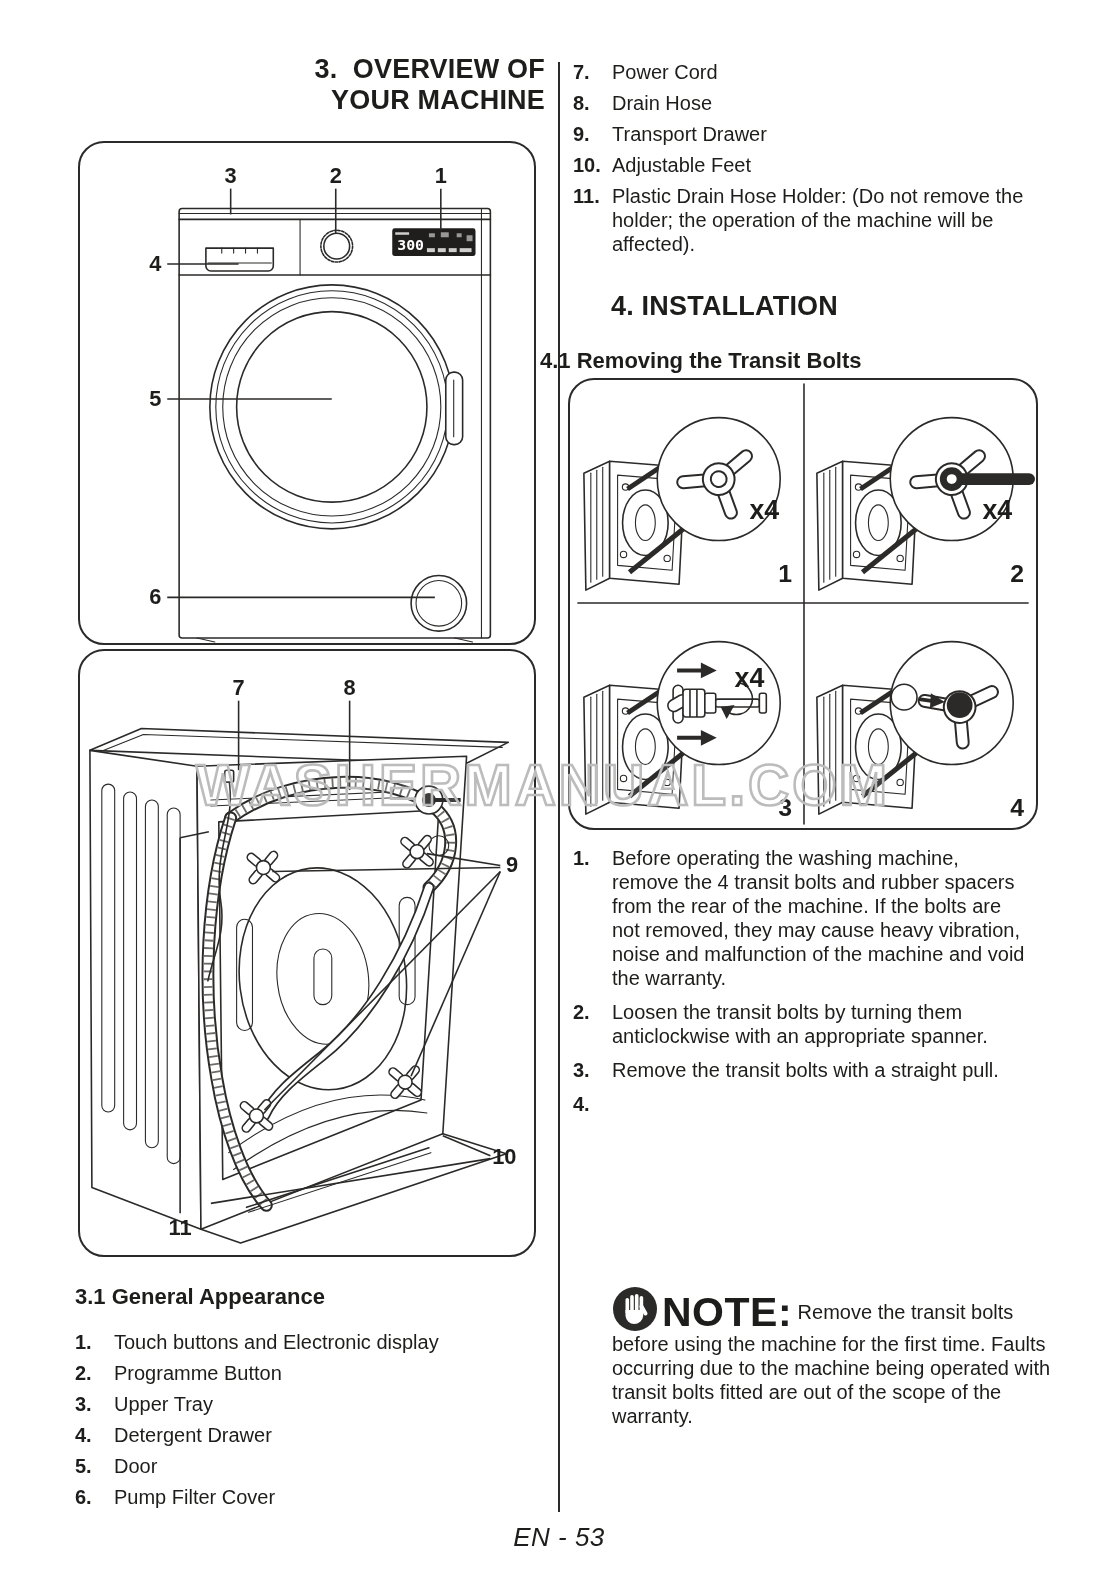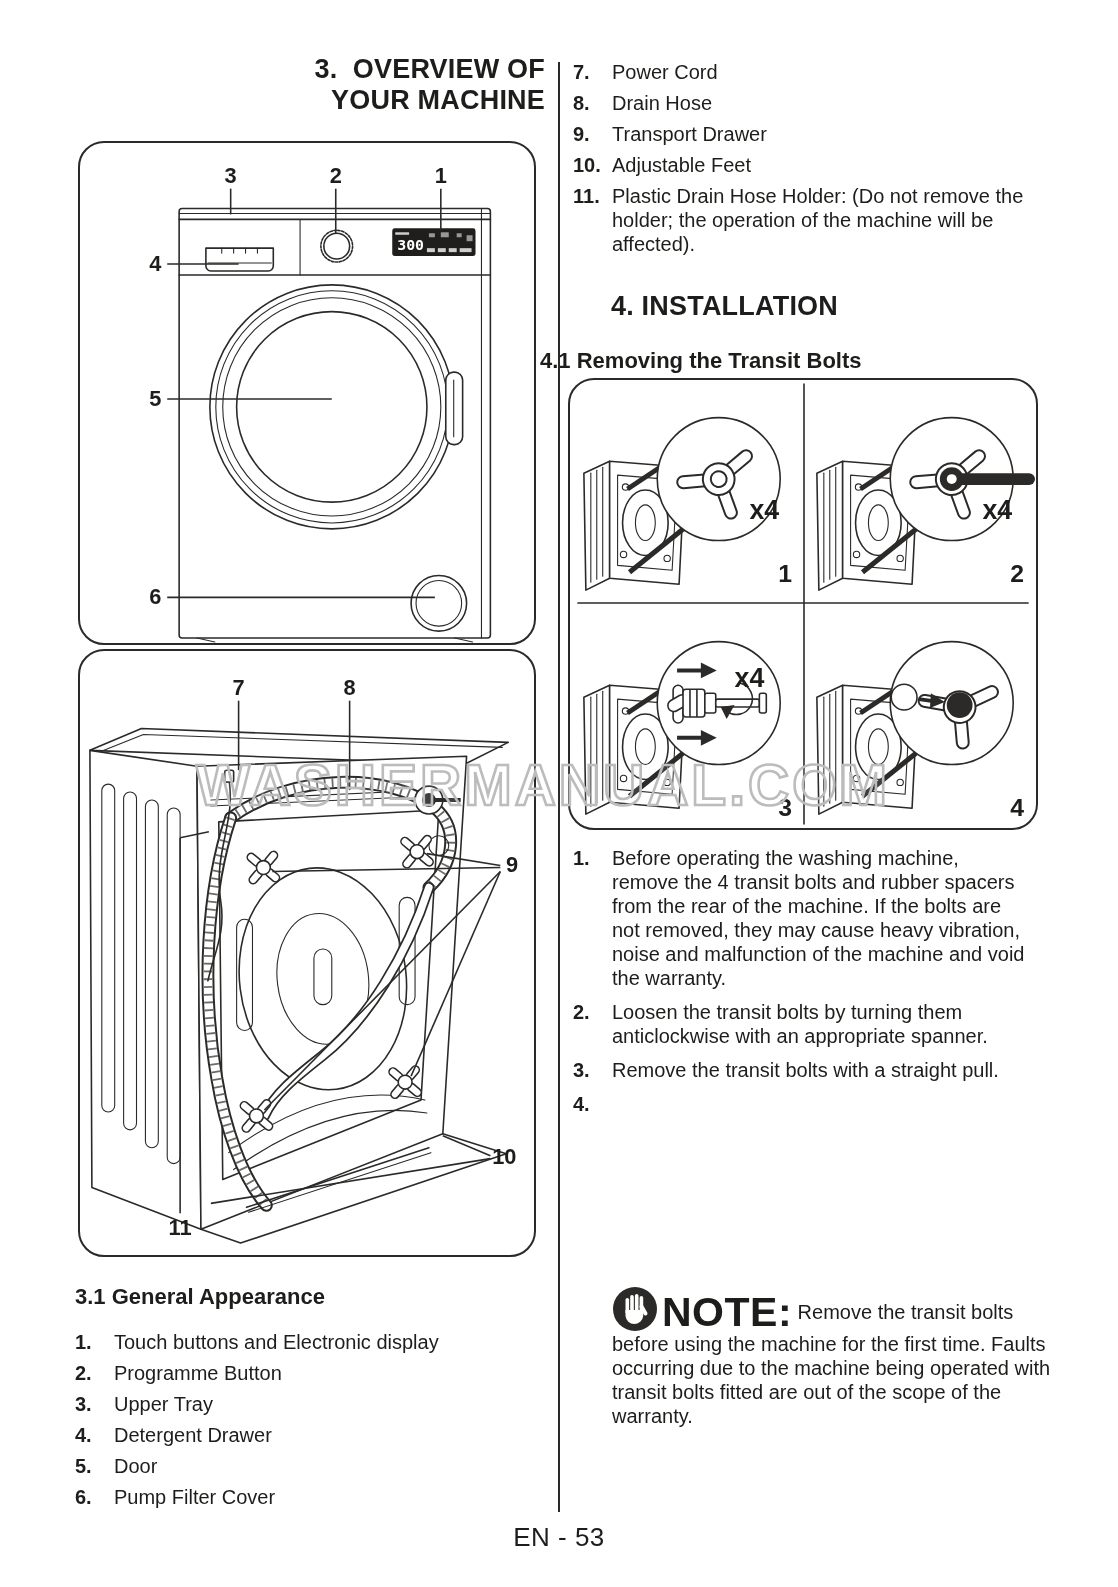--- a/index.html
+++ b/index.html
@@ -339,15 +339,15 @@
         <rect x="18.2" y="9" width="3.6" height="19" rx="1.8"></rect>
         <rect x="22.9" y="8" width="3.6" height="20" rx="1.8"></rect>
         <rect x="27.6" y="10" width="3.6" height="18" rx="1.8"></rect>
         <path d="M13.5,24 h17.7 v6 a9,9 0 0 1 -9,8 a9,9 0 0 1 -8.7,-8 z"></path>
         <rect x="29.5" y="18" width="4" height="12" rx="2" transform="rotate(-30 31.5 24)"></rect>
       </g>
     </svg></span><span class="note-label">NOTE:</span>
     <span>Remove the transit bolts before using the machine for the first time. Faults occurring due to the machine being operated with transit bolts fitted are out of the scope of the warranty.</span>
   </div>
 
-  <div class="abs footer" style="left:0;top:1522px;width:1118px;text-align:center;">EN - 53</div>
+  <div class="abs footer" style="left:0;top:1522px;width:1118px;text-align:center;font-style:italic;">EN - 53</div>
 
 </div>
 
 </body></html>

